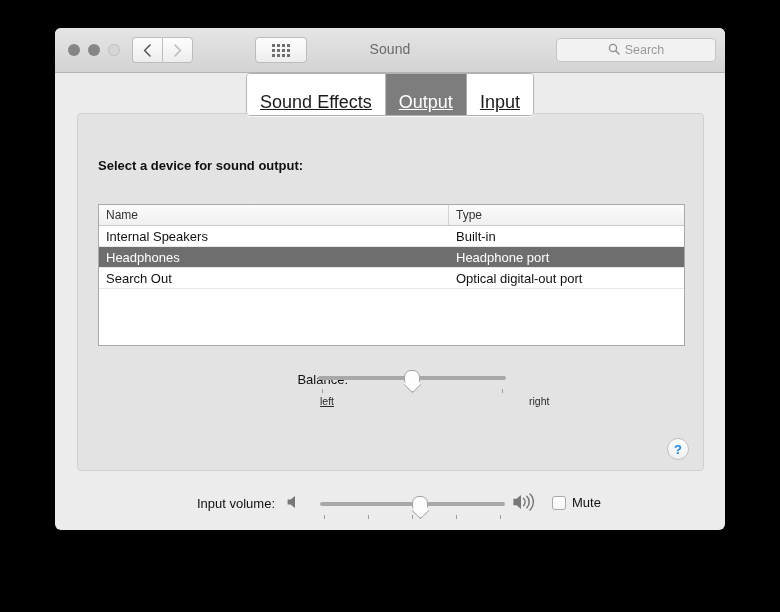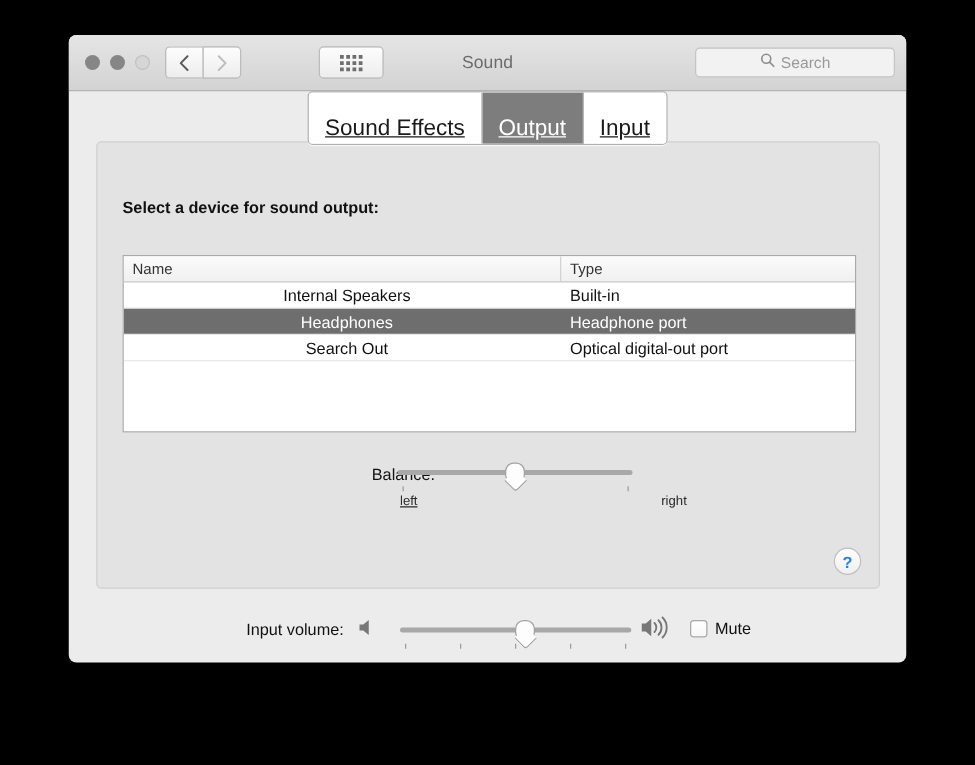--- a/index.html
+++ b/index.html
@@ -208,21 +208,21 @@
     border-bottom: 1px solid #e8e8e8;
   }
   .trow.selected { background: #6e6e6e; }
   .trow.selected .td { color: #ffffff; }
   .td {
     font-size: 13px;
     color: #111;
     padding-left: 7px;
     box-sizing: border-box;
   }
-  .td.name { width: 350px; text-align: center; }
+  .td.name { width: 350px; }
   .td.type { flex: 1; }
 
   
   .balance-label {
     position: absolute;
     left: 125px;
     top: 258px;
     width: 145px;
     text-align: right;
     font-size: 13px;

